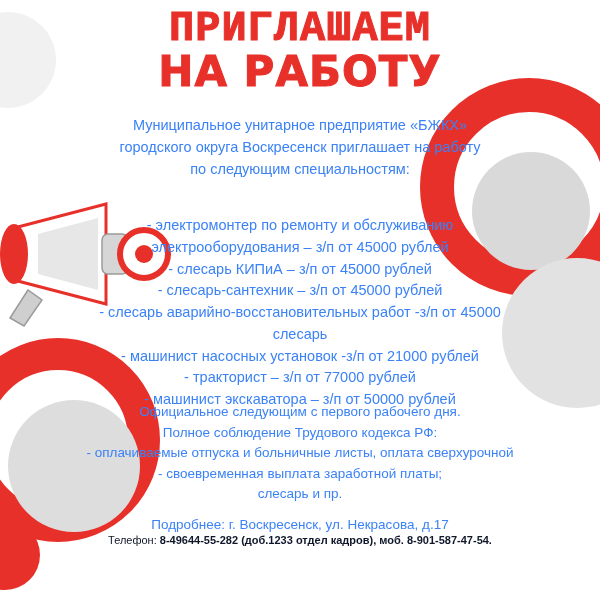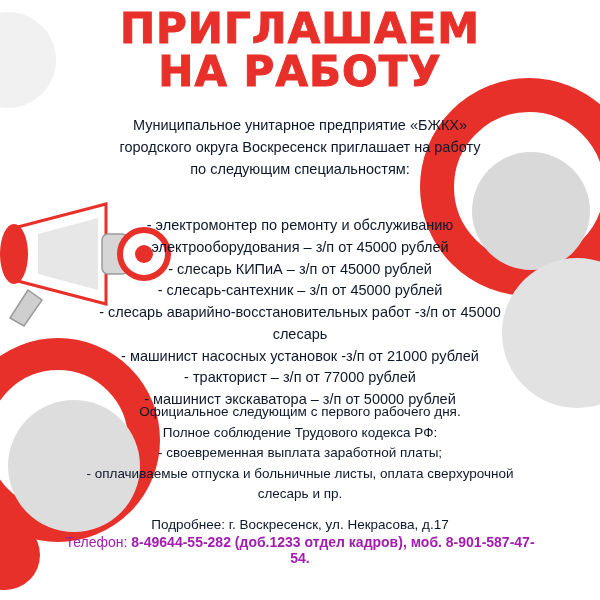--- a/index.html
+++ b/index.html
@@ -93,30 +93,30 @@
     z-index: 5;
   }
   .headline .line {
     font-family: "DejaVu Sans", sans-serif;
     font-weight: bold;
     color: #e8302a;
     letter-spacing: 1px;
     line-height: 1.02;
     -webkit-text-stroke: 1px #e8302a;
   }
-  .headline .l1 { font-size: 42px; }
+  .headline .l1 { font-size: 42px; font-family: Liberation Mono, monospace; }
   .headline .l2 { font-size: 42px; }
 
   
   .block {
     position: absolute;
     left: 60px;
     width: 480px;
     text-align: center;
-    color: #0f172a;
+    color: #3b82f6;
     z-index: 6;
   }
   .intro {
     top: 114px;
     font-size: 14.5px;
     line-height: 1.52;
   }
   .jobs {
     top: 215px;
     font-size: 14.5px;
@@ -129,23 +129,23 @@
     line-height: 1.52;
   }
   .conditions p { margin: 0; }
   .details {
     top: 515px;
     font-size: 13.5px;
     line-height: 1.5;
   }
   .phone {
     top: 534px;
-    font-size: 14px;
+    font-size: 11px;
     font-weight: bold;
-    color: #a21caf;
+    color: #0f172a;
   }
   .phone .label { font-weight: normal; }
 </style>
 </head>
 <body>
 
 <div id="poster">
 
   <div class="deco circle-tl-grey"></div>
   <div class="deco ring-tr"></div>
@@ -190,22 +190,22 @@
     <p class="job">- слесарь аварийно-восстановительных работ -з/п от 45000</p>
     <p class="job">слесарь</p>
     <p class="job">- машинист насосных установок -з/п от 21000 рублей</p>
     <p class="job">- тракторист – з/п от 77000 рублей</p>
     <p class="job">- машинист экскаватора – з/п от 50000 рублей</p>
   </div>
 
   <div class="block conditions">
     <p>Официальное следующим с первого рабочего дня.</p>
     <p>Полное соблюдение Трудового кодекса РФ:</p>
+    <p>- оплачиваемые отпуска и больничные листы, оплата сверхурочной</p>
     <p>- своевременная выплата заработной платы;</p>
-    <p>- оплачиваемые отпуска и больничные листы, оплата сверхурочной</p>
     <p>слесарь и пр.</p>
   </div>
 
   <div class="block details">Подробнее: г. Воскресенск, ул. Некрасова, д.17</div>
 
   <div class="block phone">
     <span class="label">Телефон: </span><span>8-49644-55-282 (доб.1233 отдел кадров), моб. 8-901-587-47-54.</span>
   </div>
 
 </div>

